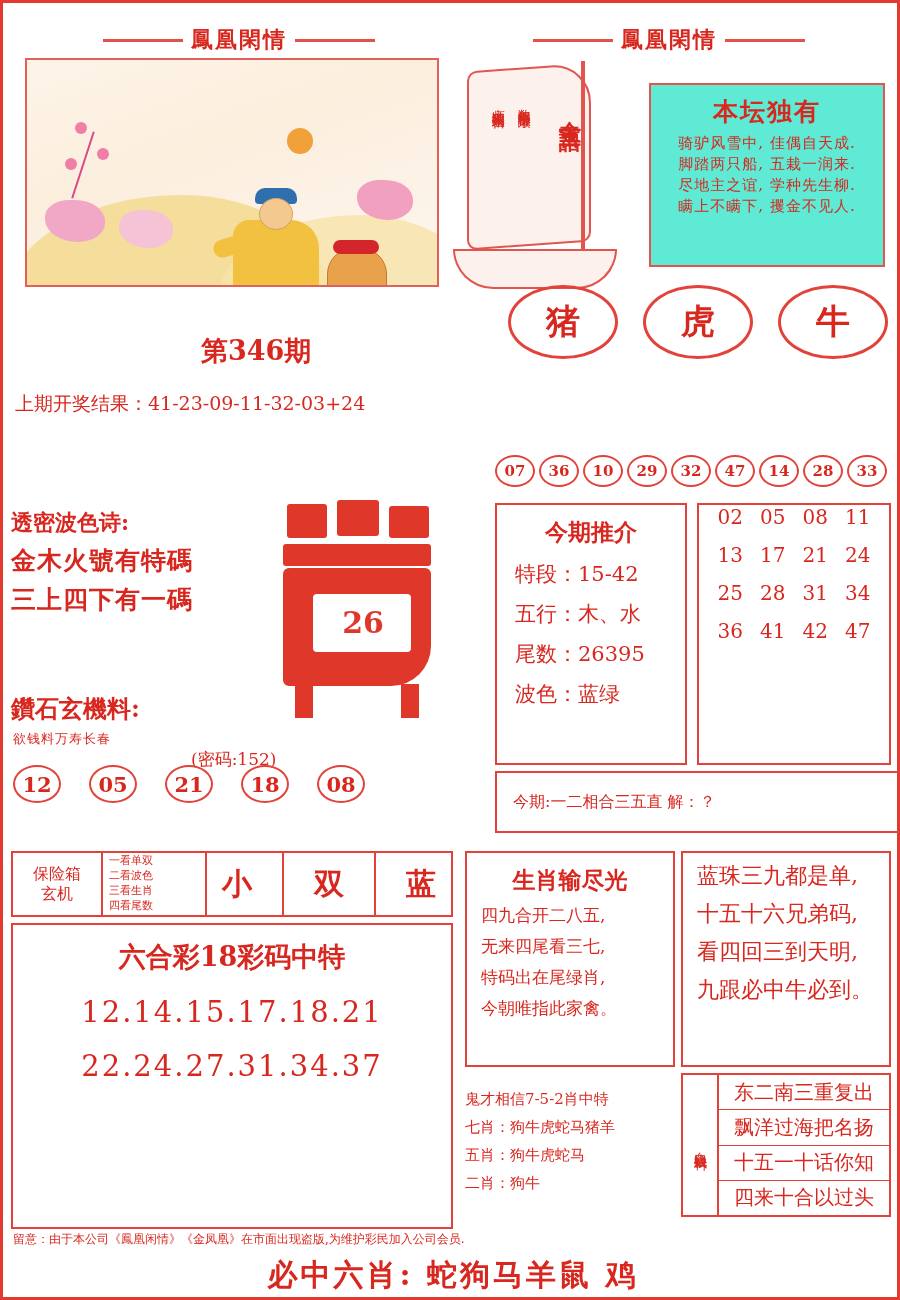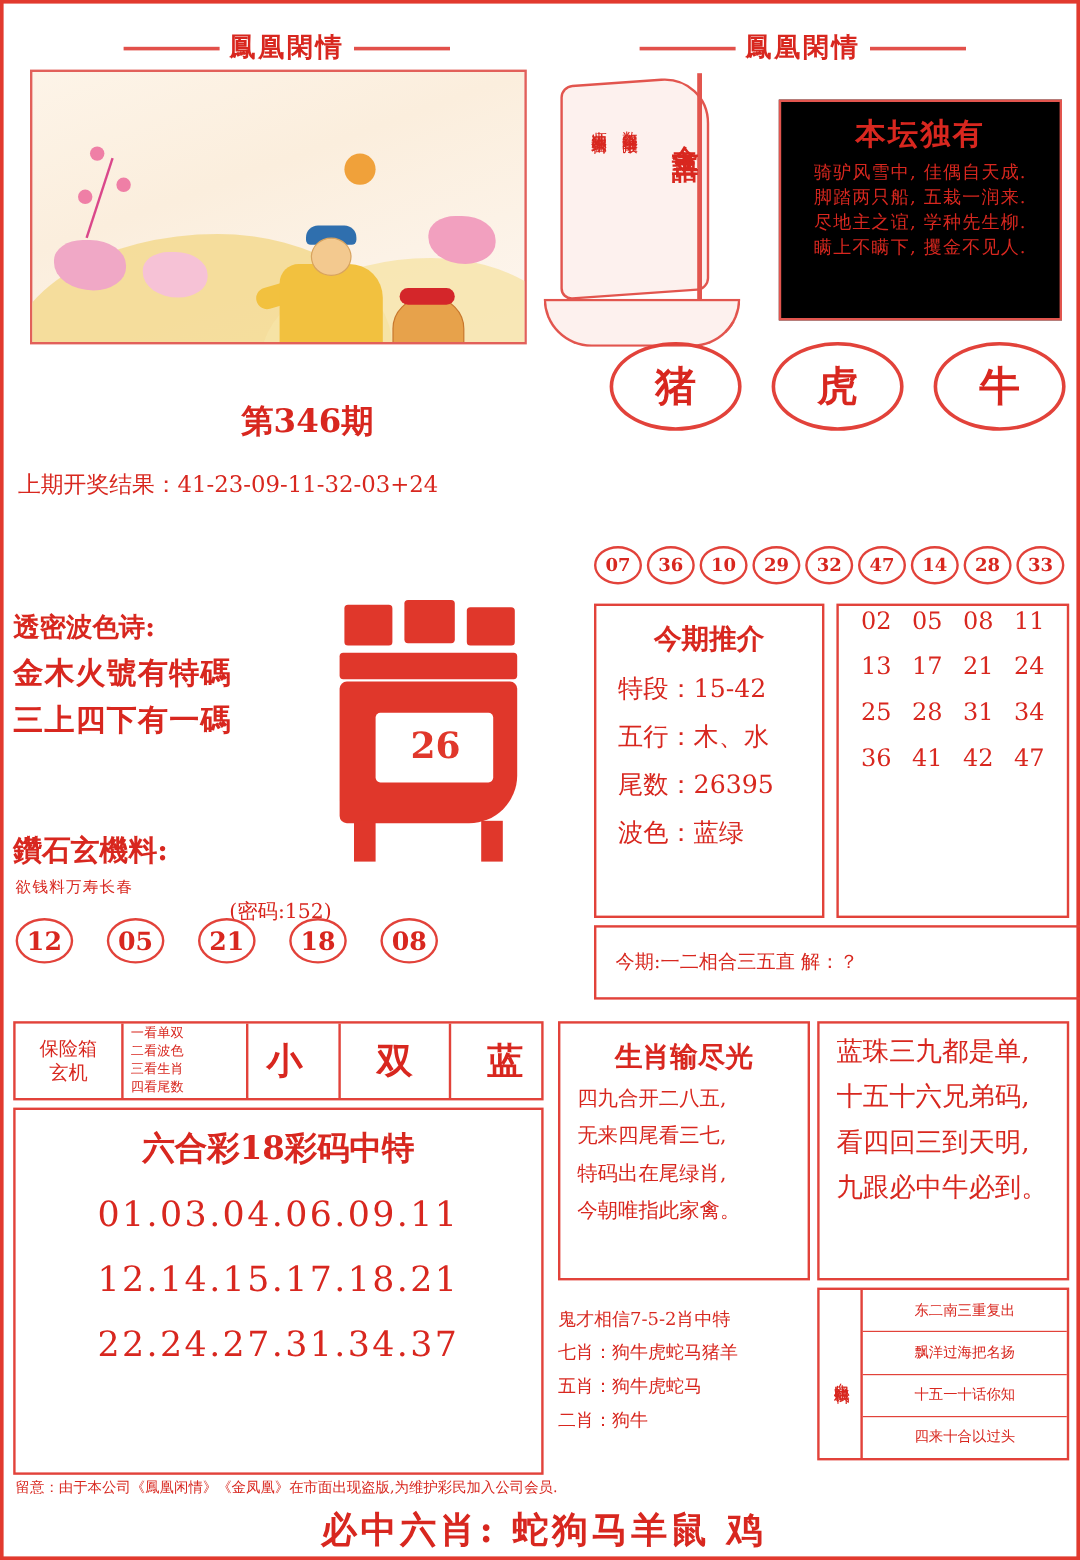--- a/index.html
+++ b/index.html
@@ -42,21 +42,21 @@
              border-radius:10px 40px 10px 10px;background:#fdf1ee;transform:skewY(-4deg);}
   .boat-hull{position:absolute;left:-2px;top:188px;width:160px;height:36px;border:2px solid #e2554e;border-radius:0 0 60px 60px;background:#fdf1ee;}
   .boat-mast{position:absolute;left:126px;top:0;width:4px;height:190px;background:#e2554e;}
   .vtext{position:absolute;writing-mode:vertical-rl;text-orientation:upright;font-family:"DejaVu Serif","Liberation Serif",serif;
          color:#d8271f;line-height:1.05;}
   .vt1{left:488px;top:96px;font-size:13px;letter-spacing:1px;}
   .vt2{left:514px;top:96px;font-size:13px;letter-spacing:1px;}
   .vt3{left:556px;top:100px;font-size:22px;font-weight:bold;letter-spacing:3px;}
 
   
-  .bentan{position:absolute;left:646px;top:80px;width:232px;height:180px;border:2px solid #e2554e;background:#000000;}
+  .bentan{position:absolute;left:646px;top:80px;width:232px;height:180px;border:2px solid #e2554e;background:#5eead4;}
   .bentan h2{margin:10px 0 6px;text-align:center;font-family:"DejaVu Serif","Liberation Serif",serif;
              font-size:25px;font-weight:bold;color:#d8271f;letter-spacing:2px;}
   .bentan p{margin:2px 0;text-align:center;font-family:"DejaVu Serif","Liberation Serif",serif;font-size:15px;color:#d8271f;letter-spacing:1px;}
 
   
   .zodiacs{position:absolute;left:505px;top:282px;width:380px;height:72px;display:flex;justify-content:space-between;}
   .zc{width:104px;height:68px;border:3px solid #e2423a;border-radius:50%;display:flex;align-items:center;justify-content:center;
       font-family:"DejaVu Serif","Liberation Serif",serif;font-size:34px;font-weight:bold;color:#d8271f;}
 
   
@@ -133,21 +133,21 @@
 
   
   .guicai{position:absolute;left:462px;top:1078px;width:210px;font-family:"DejaVu Serif","Liberation Serif",serif;font-size:15px;color:#d8271f;}
   .guicai .ln{margin:9px 0;}
 
   .baixiao{position:absolute;left:678px;top:1070px;width:206px;height:140px;border:2px solid #e2423a;display:flex;}
   .baixiao .vcol{width:34px;border-right:2px solid #e2423a;display:flex;align-items:center;justify-content:center;}
   .baixiao .vcol span{writing-mode:vertical-rl;text-orientation:upright;font-family:"DejaVu Serif","Liberation Serif",serif;font-size:13px;color:#d8271f;letter-spacing:1px;}
   .baixiao .rows{flex:1;display:flex;flex-direction:column;}
   .baixiao .r{flex:1;border-bottom:1px solid #e2423a;display:flex;align-items:center;justify-content:center;
-              font-family:"DejaVu Serif","Liberation Serif",serif;font-size:12px;color:#d8271f;text-align:center;}
+              font-family:"DejaVu Serif","Liberation Serif",serif;font-size:20px;color:#d8271f;text-align:center;}
   .baixiao .r:last-child{border-bottom:none;}
 
   
   .note{position:absolute;left:10px;top:1228px;width:880px;font-family:"DejaVu Serif","Liberation Serif",serif;font-size:12px;color:#d8271f;}
   .bizhong{position:absolute;left:0;top:1252px;width:900px;text-align:center;
            font-family:"DejaVu Serif","Liberation Serif",serif;font-size:30px;font-weight:bold;color:#d8271f;letter-spacing:3px;}
 </style>
 </head>
 <body>
 
@@ -267,21 +267,20 @@
       <span class="big">小</span>
       <span class="sep"></span>
       <span class="big">双</span>
       <span class="sep"></span>
       <span class="big">蓝</span>
     </div>
   </div>
 
   <div class="lhc">
     <h3>六合彩18彩码中特</h3>
-    <div class="row">01.03.04.06.09.11</div>
     <div class="row">12.14.15.17.18.21</div>
     <div class="row">22.24.27.31.34.37</div>
   </div>
 
   <div class="tuijian">
     <h3>今期推介</h3>
     <p>特段：15-42</p>
     <p>五行：木、水</p>
     <p>尾数：26395</p>
     <p>波色：蓝绿</p>

